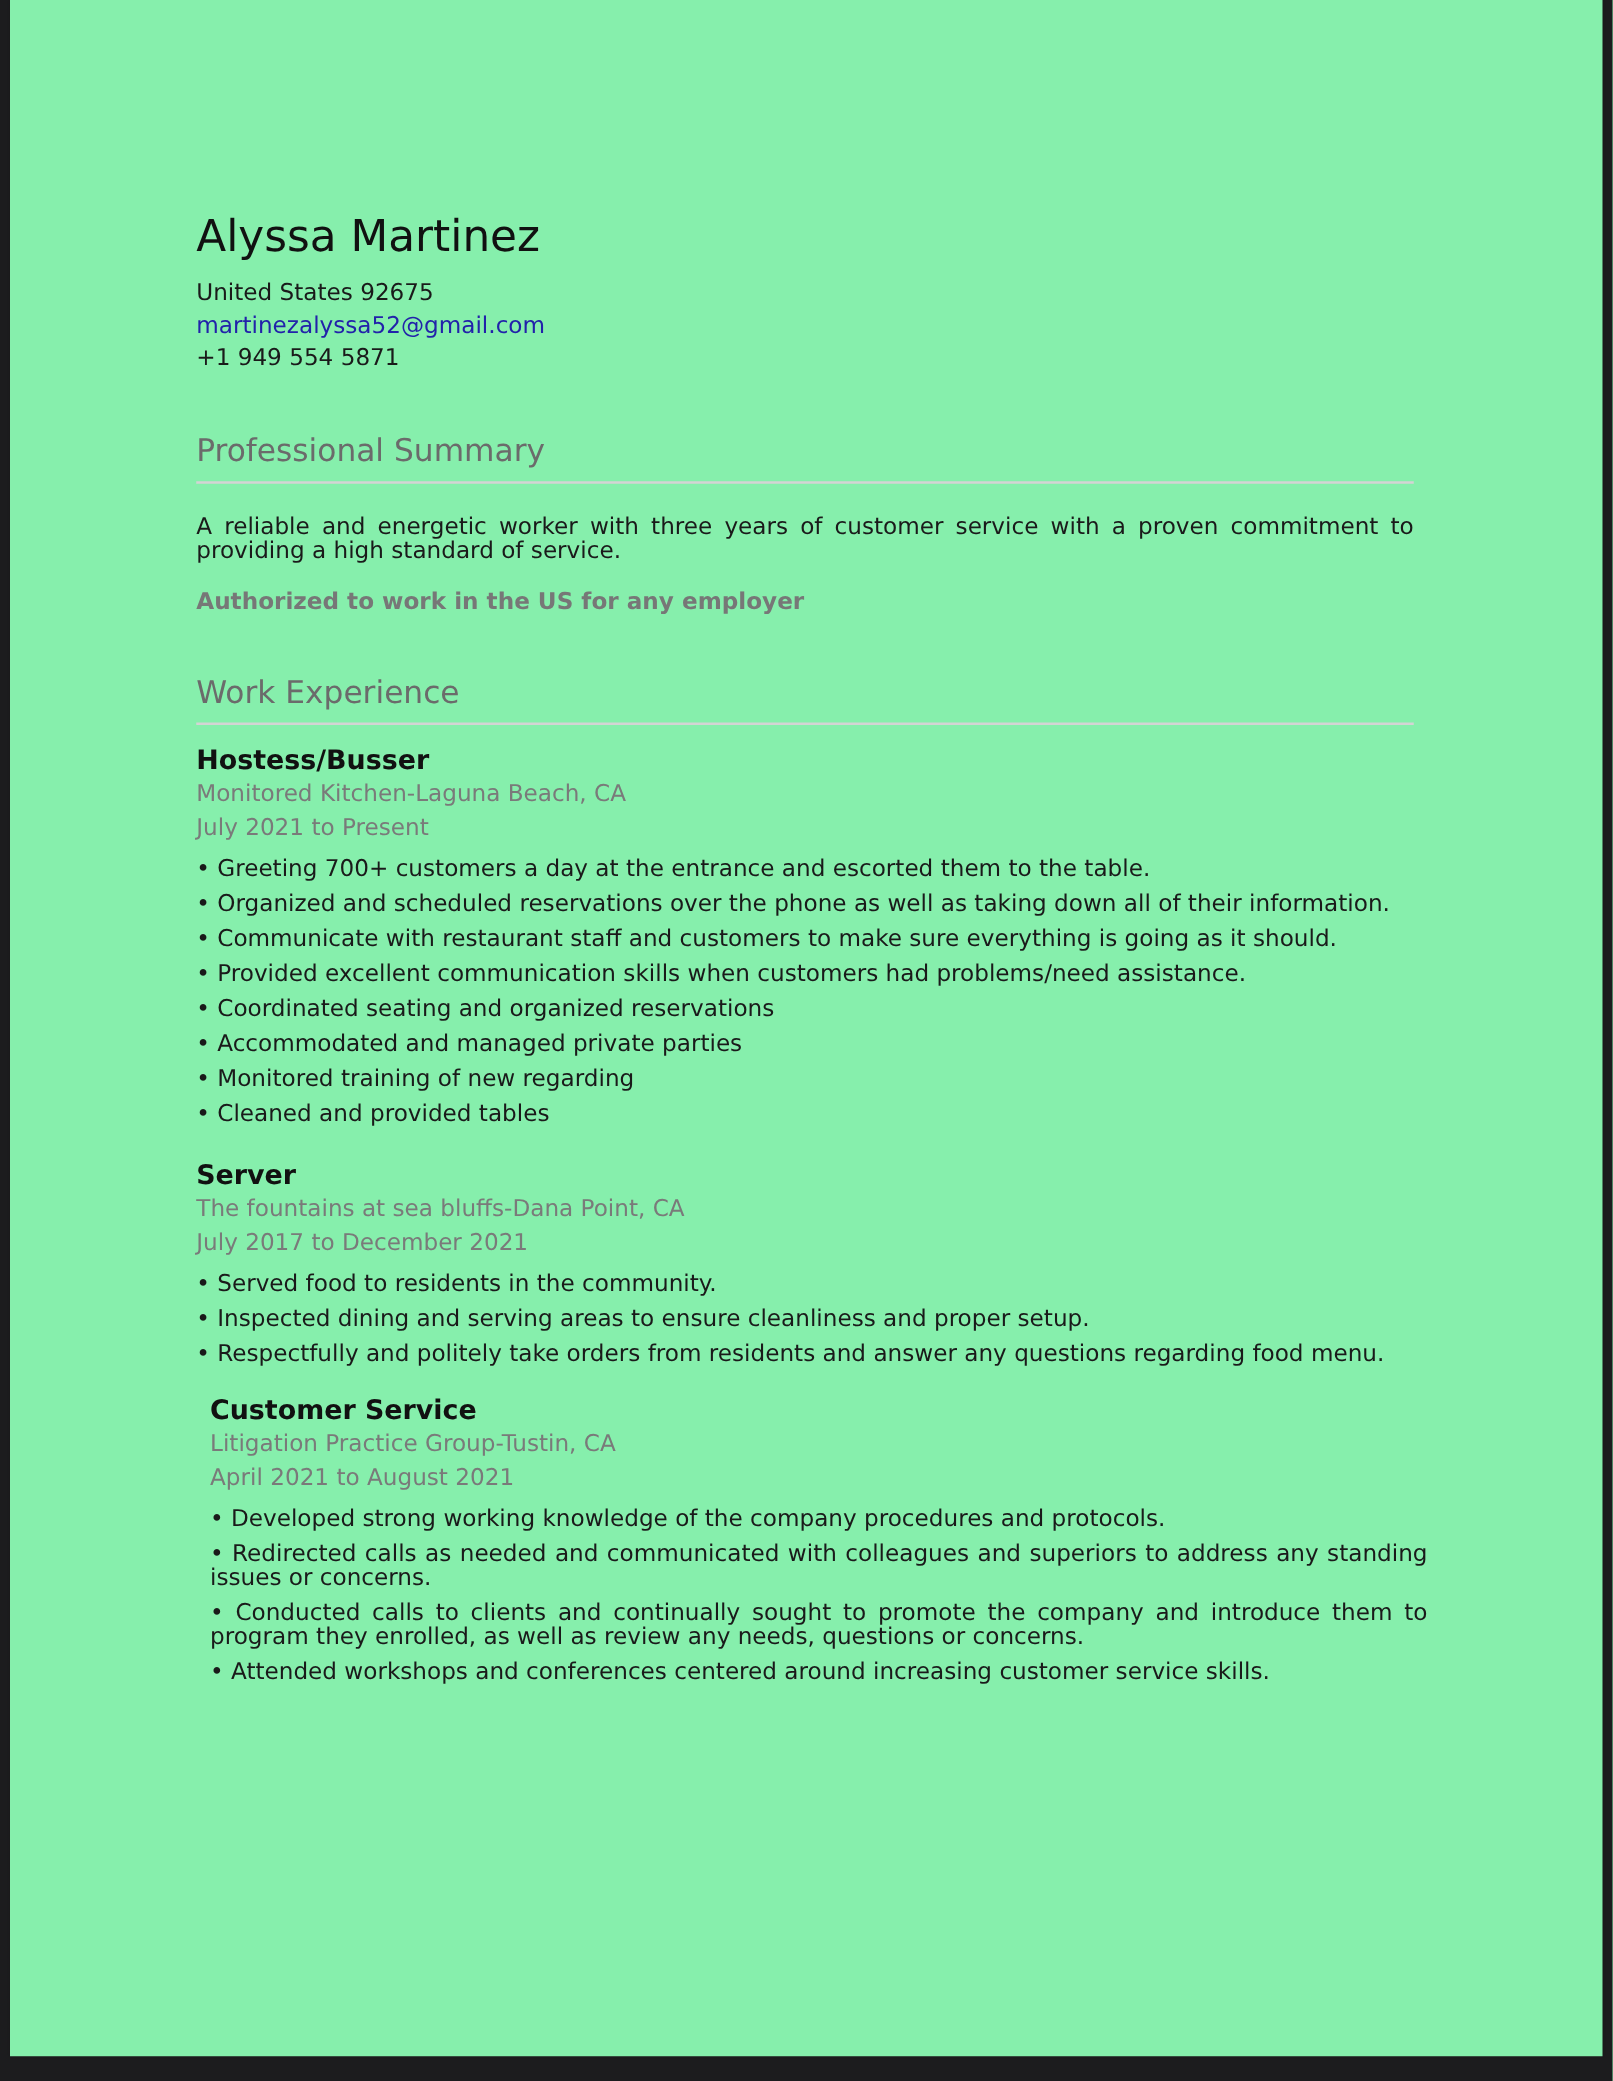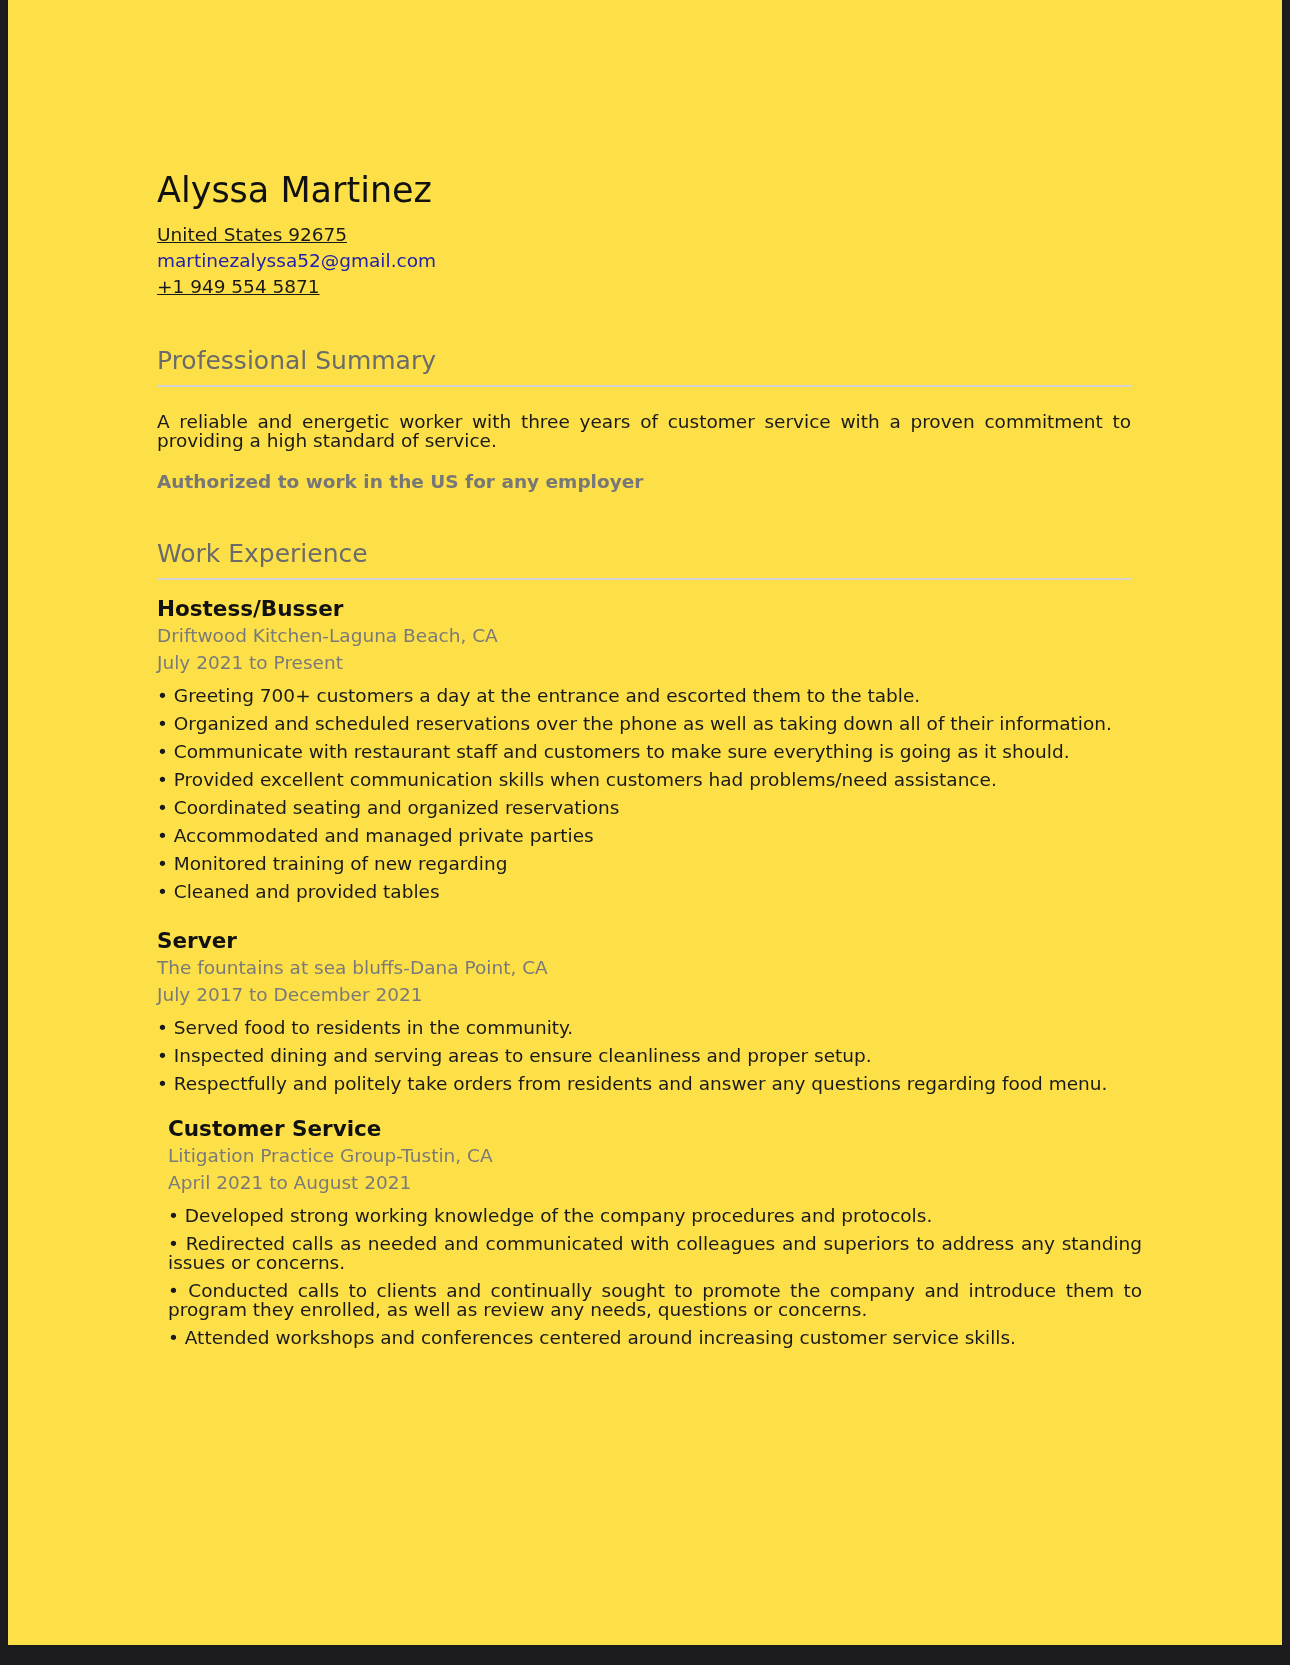--- a/index.html
+++ b/index.html
@@ -13,21 +13,21 @@
     position: relative;
     overflow: hidden;
     font-family: "DejaVu Sans", sans-serif;
   }
   .page {
     position: absolute;
     left: 8px;
     top: 0;
     width: 1274px;
     height: 1645px;
-    background: #fde047;
+    background: #86efac;
     box-shadow: 0 0 2px rgba(0,0,0,0.2);
   }
   .content {
     position: absolute;
     left: 149px;
     top: 0;
     width: 974px;
   }
   .name {
     position: absolute;
@@ -40,21 +40,20 @@
     margin: 0;
     white-space: nowrap;
   }
   .contact-line {
     position: absolute;
     left: 0;
     font-size: 18.5px;
     line-height: 24px;
     color: #1a1a1a;
     white-space: nowrap;
-    text-decoration: underline;
   }
   .contact-line.email {
     color: #2222aa;
   }
   .section-title {
     position: absolute;
     left: 0;
     font-size: 25px;
     line-height: 32px;
     color: #6b6b6b;
@@ -142,21 +141,21 @@
     <hr class="section-rule" style="top:385px;">
 
     <p class="summary" style="top:412px;">A reliable and energetic worker with three years of customer service with a proven commitment to providing a high standard of service.</p>
     <div class="authorized" style="top:470px;font-weight:bold;">Authorized to work in the US for any employer</div>
 
     <h2 class="section-title" style="top:538px;">Work Experience</h2>
     <hr class="section-rule" style="top:578px;">
 
     <div class="job" style="top:596px;">
       <h3 class="job-title">Hostess/Busser</h3>
-      <div class="job-meta">Driftwood Kitchen-Laguna Beach, CA</div>
+      <div class="job-meta">Monitored Kitchen-Laguna Beach, CA</div>
       <div class="job-meta">July 2021 to Present</div>
       <ul class="bullets single">
         <li>• Greeting 700+ customers a day at the entrance and escorted them to the table.</li>
         <li>• Organized and scheduled reservations over the phone as well as taking down all of their information.</li>
         <li>• Communicate with restaurant staff and customers to make sure everything is going as it should.</li>
         <li>• Provided excellent communication skills when customers had problems/need assistance.</li>
         <li>• Coordinated seating and organized reservations</li>
         <li>• Accommodated and managed private parties</li>
         <li>• Monitored training of new regarding</li>
         <li>• Cleaned and provided tables</li>

